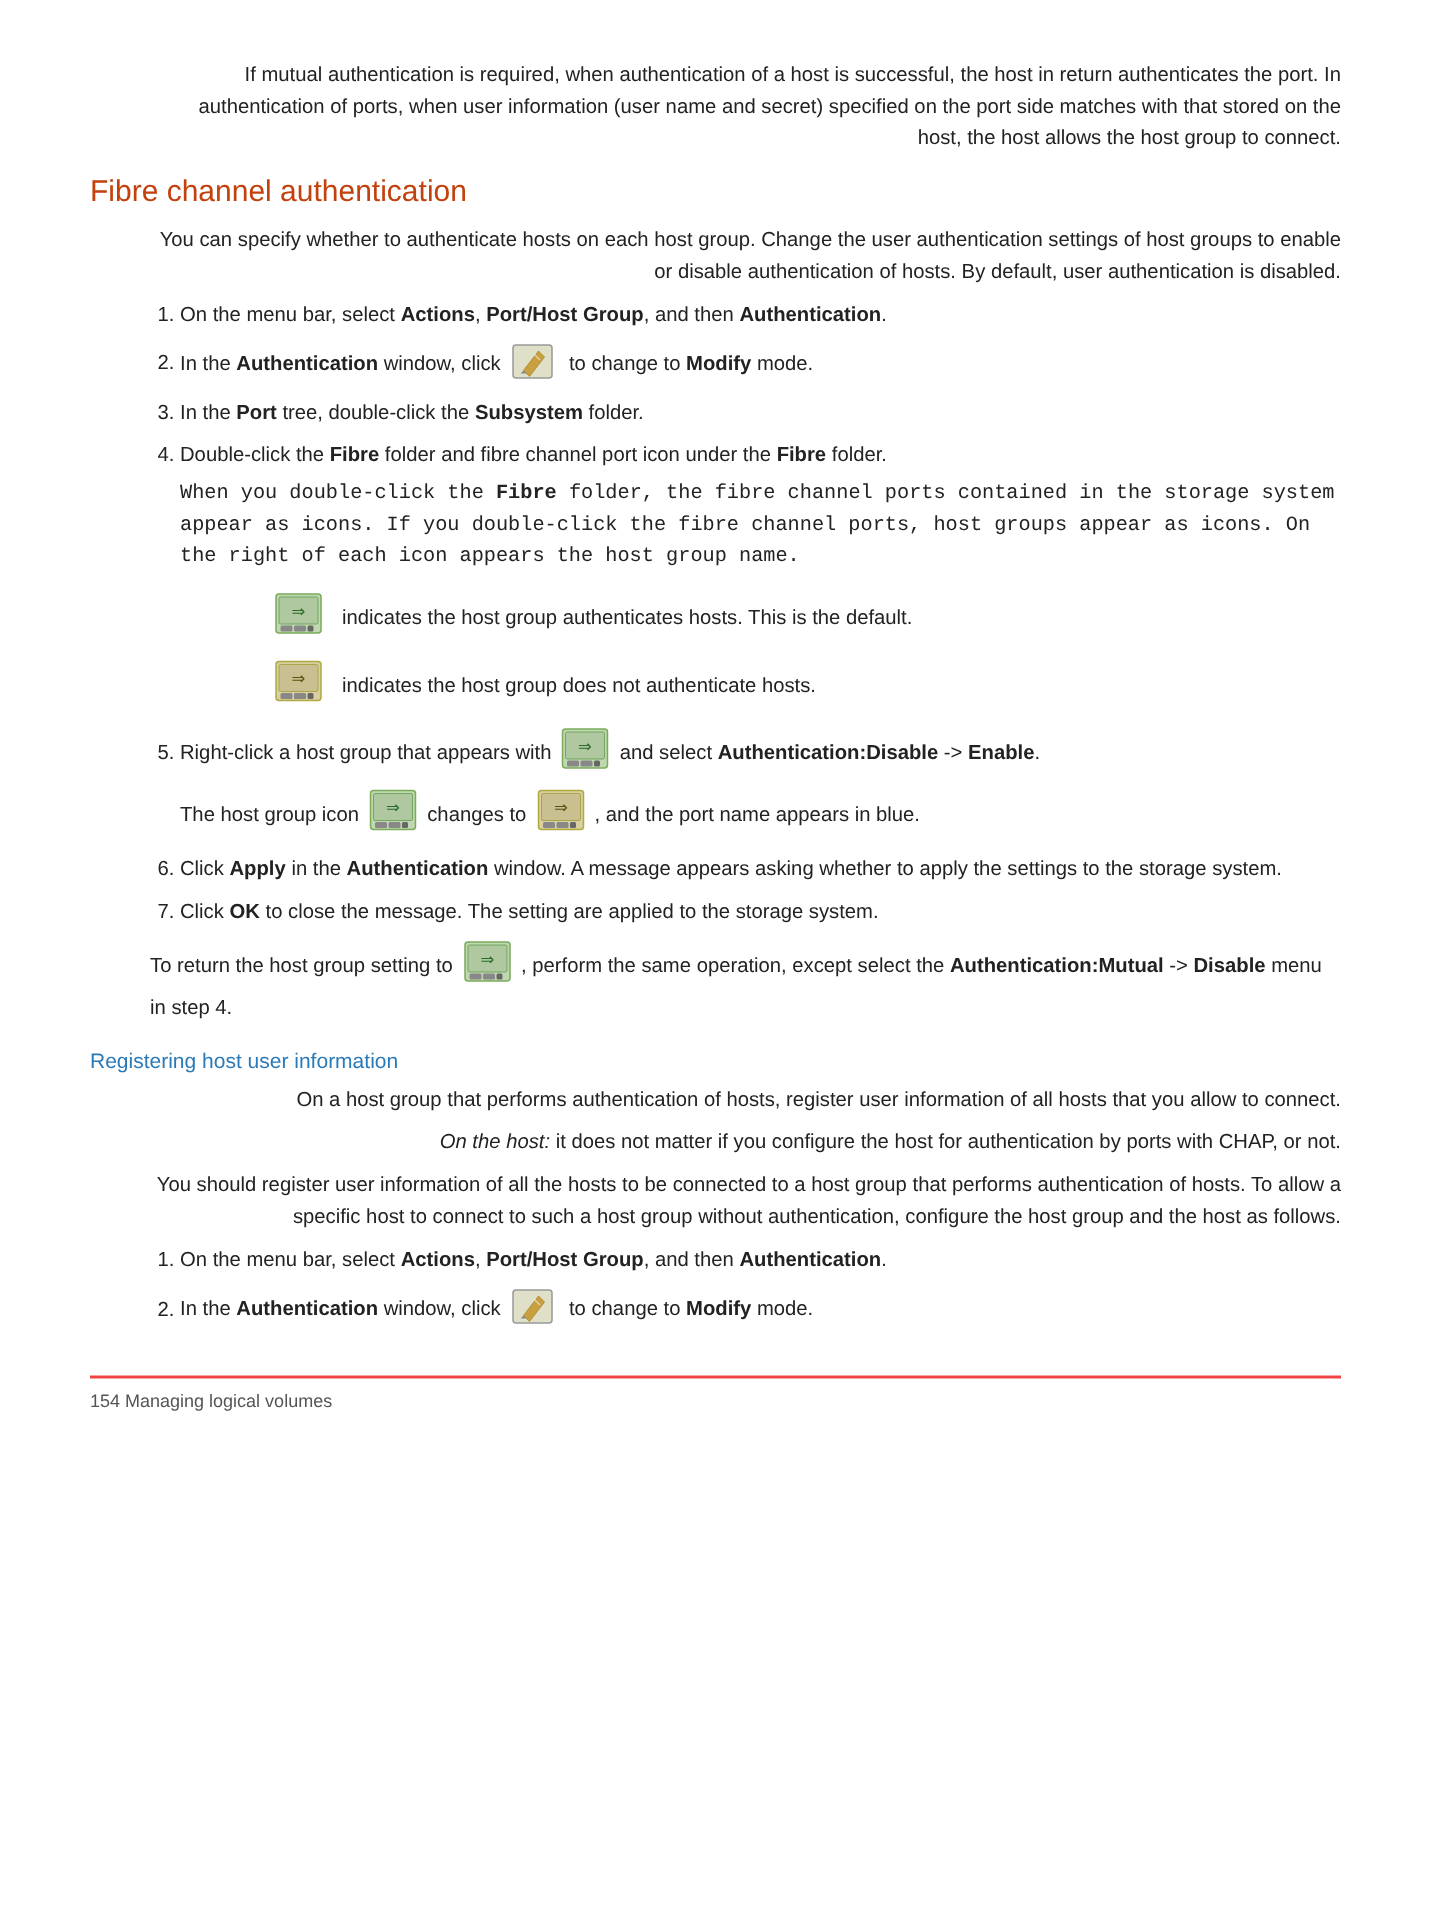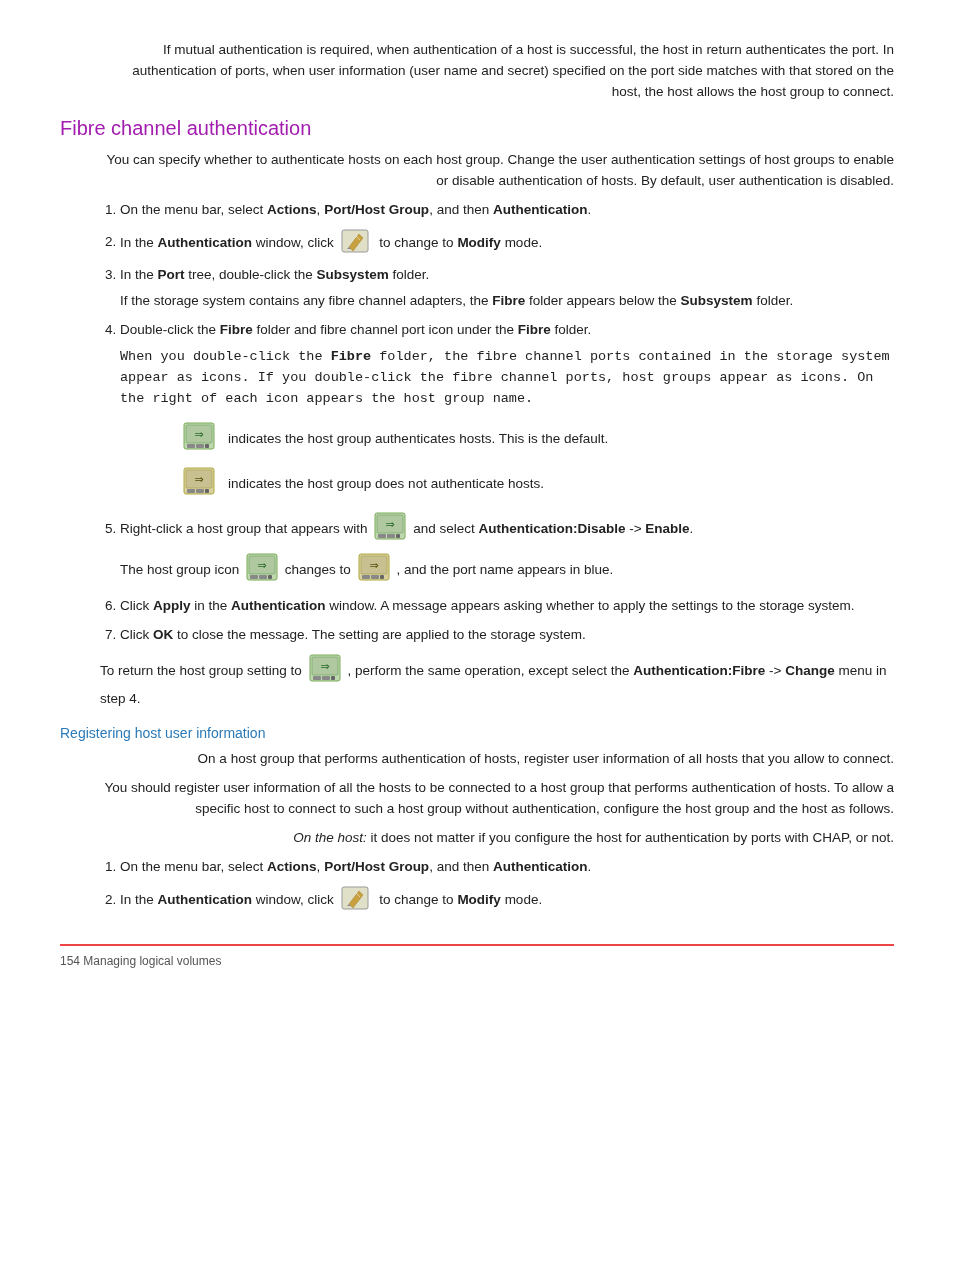--- a/index.html
+++ b/index.html
@@ -12,21 +12,21 @@
       min-height: 1271px;
       padding: 40px 60px 40px 60px;
     }
     h1.section-title {
       color: #2a7ab8;
       font-size: 22px;
       font-weight: normal;
       margin-bottom: 10px;
     }
     h2.section-title {
-      color: #a21caf;
+      color: #c2410c;
       font-size: 20px;
       font-weight: normal;
       margin-bottom: 10px;
     }
     h3.subsection-title {
       color: #2a7ab8;
       font-size: 14px;
       font-weight: normal;
       margin-bottom: 8px;
     }
@@ -119,23 +119,20 @@
             <polygon points="8,18 18,5 22,9 12,22" fill="#c8a040" stroke="#a08020" stroke-width="0.5"></polygon>
             <polygon points="8,18 6,20 10,20" fill="#888"></polygon>
             <line x1="15" y1="7" x2="19" y2="11" stroke="#fff" stroke-width="1" opacity="0.5"></line>
           </svg>
         </span>
         to change to <strong>Modify</strong> mode.
       </li>
 
       <li>
         In the <strong>Port</strong> tree, double-click the <strong>Subsystem</strong> folder.
-        <div class="step-note" style="margin-left:0; margin-top:6px;">
-          If the storage system contains any fibre channel adapters, the <strong>Fibre</strong> folder appears below the <strong>Subsystem</strong> folder.
-        </div>
       </li>
 
       <li>
         Double-click the <strong>Fibre</strong> folder and fibre channel port icon under the <strong>Fibre</strong> folder.
         <div class="step-note" style="margin-left:0; margin-top:6px;font-family:Liberation Mono, monospace;">
           When you double-click the <strong>Fibre</strong> folder, the fibre channel ports contained in the storage system appear as icons. If you double-click the fibre channel ports, host groups appear as icons. On the right of each icon appears the host group name.
         </div>
 
         
         <div class="icon-row" style="margin-top:12px;">
@@ -221,38 +218,38 @@
       <span class="inline-icon">
         <svg width="32" height="28" viewBox="0 0 32 28">
           <rect x="1" y="1" width="30" height="26" rx="2" fill="#c0d8b0" stroke="#7aaa5a" stroke-width="1"></rect>
           <rect x="3" y="3" width="26" height="18" rx="1" fill="#b0c8a0" stroke="#5a9a4a" stroke-width="0.5"></rect>
           <text x="16" y="16" text-anchor="middle" font-size="11" fill="#2a6a2a">⇒</text>
           <rect x="4" y="22" width="8" height="4" rx="1" fill="#888"></rect>
           <rect x="13" y="22" width="8" height="4" rx="1" fill="#888"></rect>
           <rect x="22" y="22" width="4" height="4" rx="1" fill="#666"></rect>
         </svg>
       </span>
-      , perform the same operation, except select the <strong>Authentication:Fibre</strong> -&gt; <strong>Change</strong> menu in step 4.
+      , perform the same operation, except select the <strong>Authentication:Mutual</strong> -&gt; <strong>Disable</strong> menu in step 4.
     </div>
   </div>
 
   <div style="margin-top: 16px;">
     <h3 class="subsection-title">Registering host user information</h3>
 
     <div class="body-text">
       <span>On a host group that performs authentication of hosts, register user information of all hosts that you allow to connect.</span>
     </div>
 
     <div class="body-text">
-      <span>You should register user information of all the hosts to be connected to a host group that performs authentication of hosts. To allow a specific host to connect to such a host group without authentication, configure the host group and the host as follows.</span>
-    </div>
-
-    <div class="body-text">
       <em>On the host:</em>
       <span> it does not matter if you configure the host for authentication by ports with CHAP, or not.</span>
+    </div>
+
+    <div class="body-text">
+      <span>You should register user information of all the hosts to be connected to a host group that performs authentication of hosts. To allow a specific host to connect to such a host group without authentication, configure the host group and the host as follows.</span>
     </div>
 
     <ol class="steps">
 
       <li>
         On the menu bar, select <strong>Actions</strong>, <strong>Port/Host Group</strong>, and then <strong>Authentication</strong>.
       </li>
 
       <li>
         In the <strong>Authentication</strong> window, click

